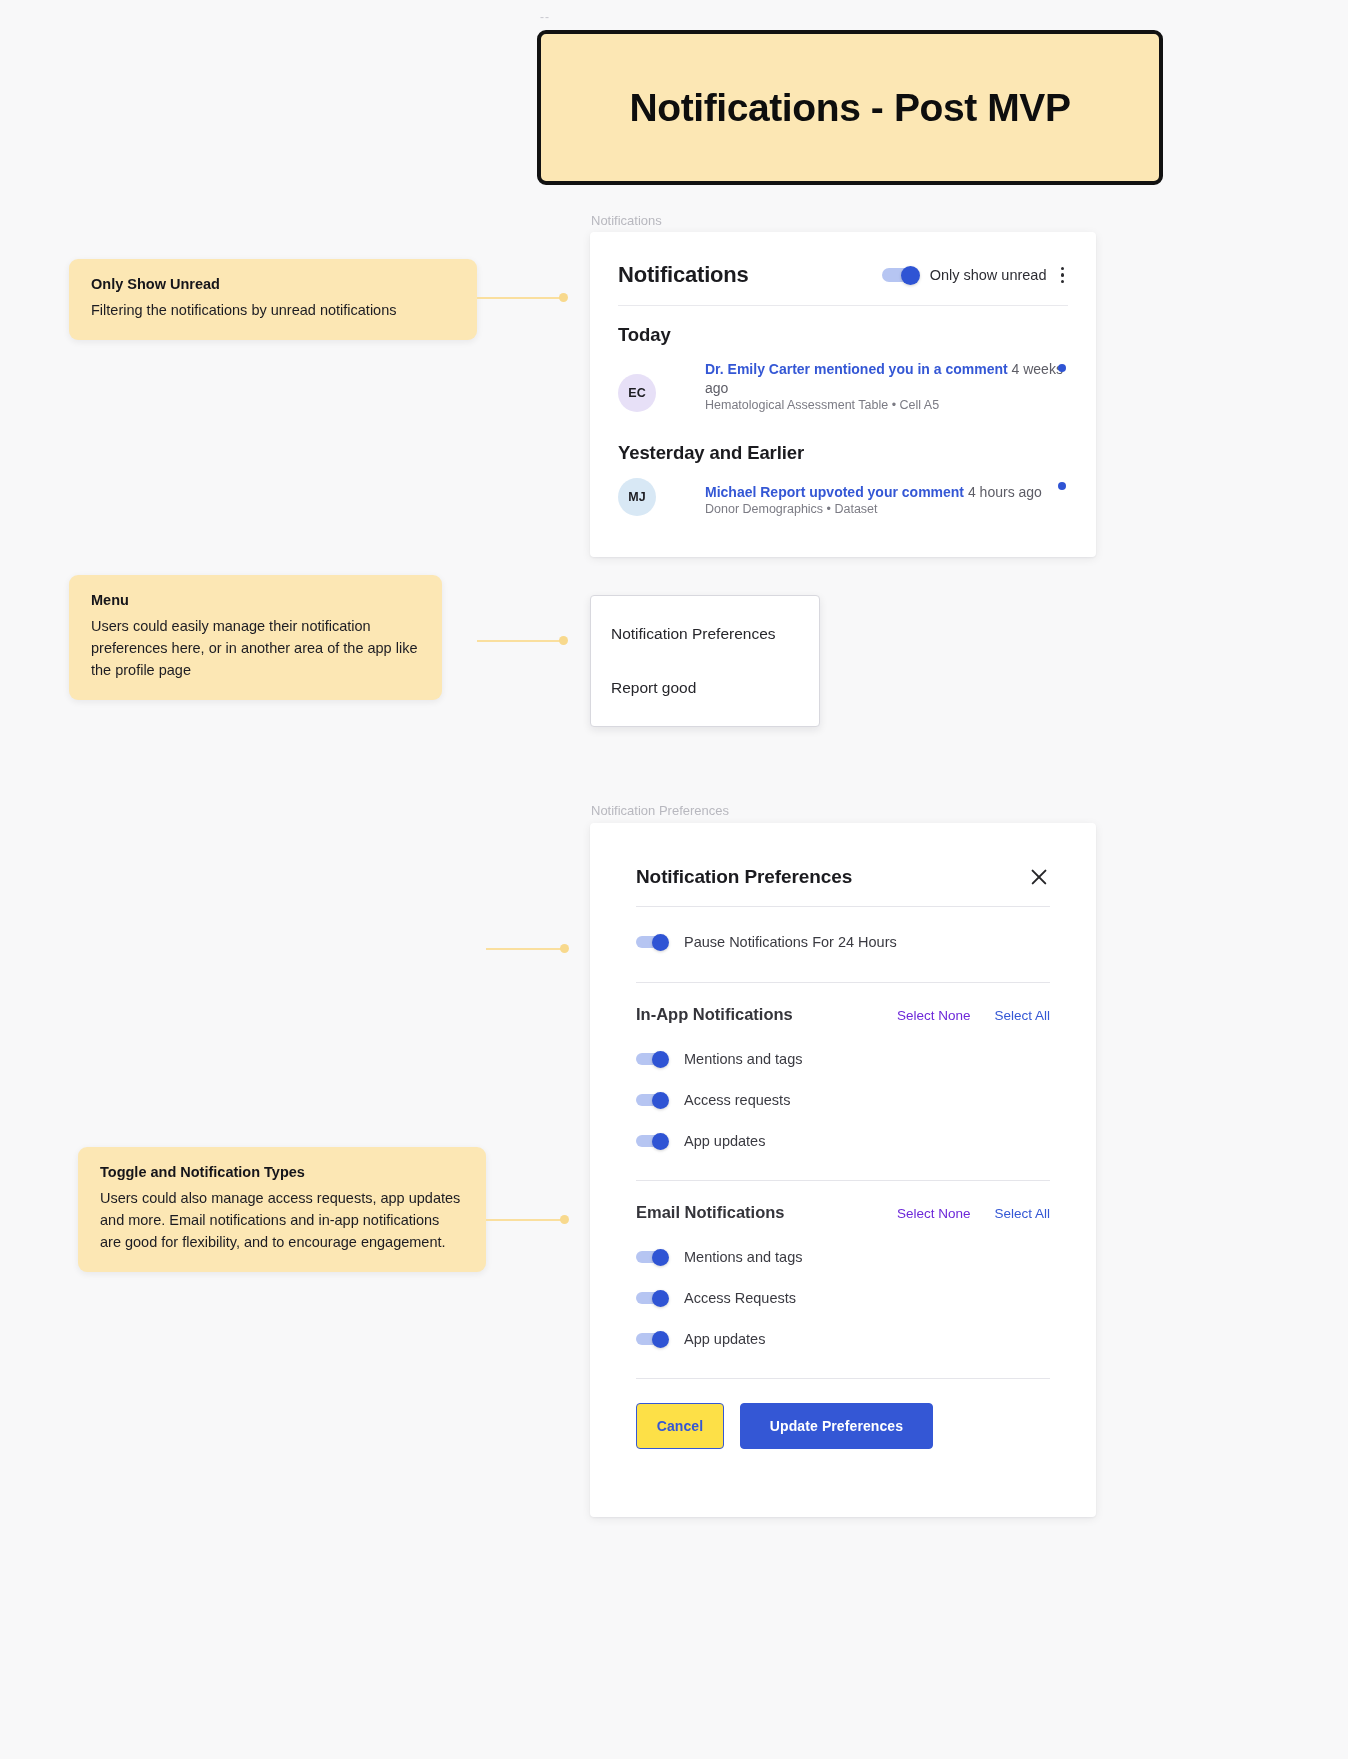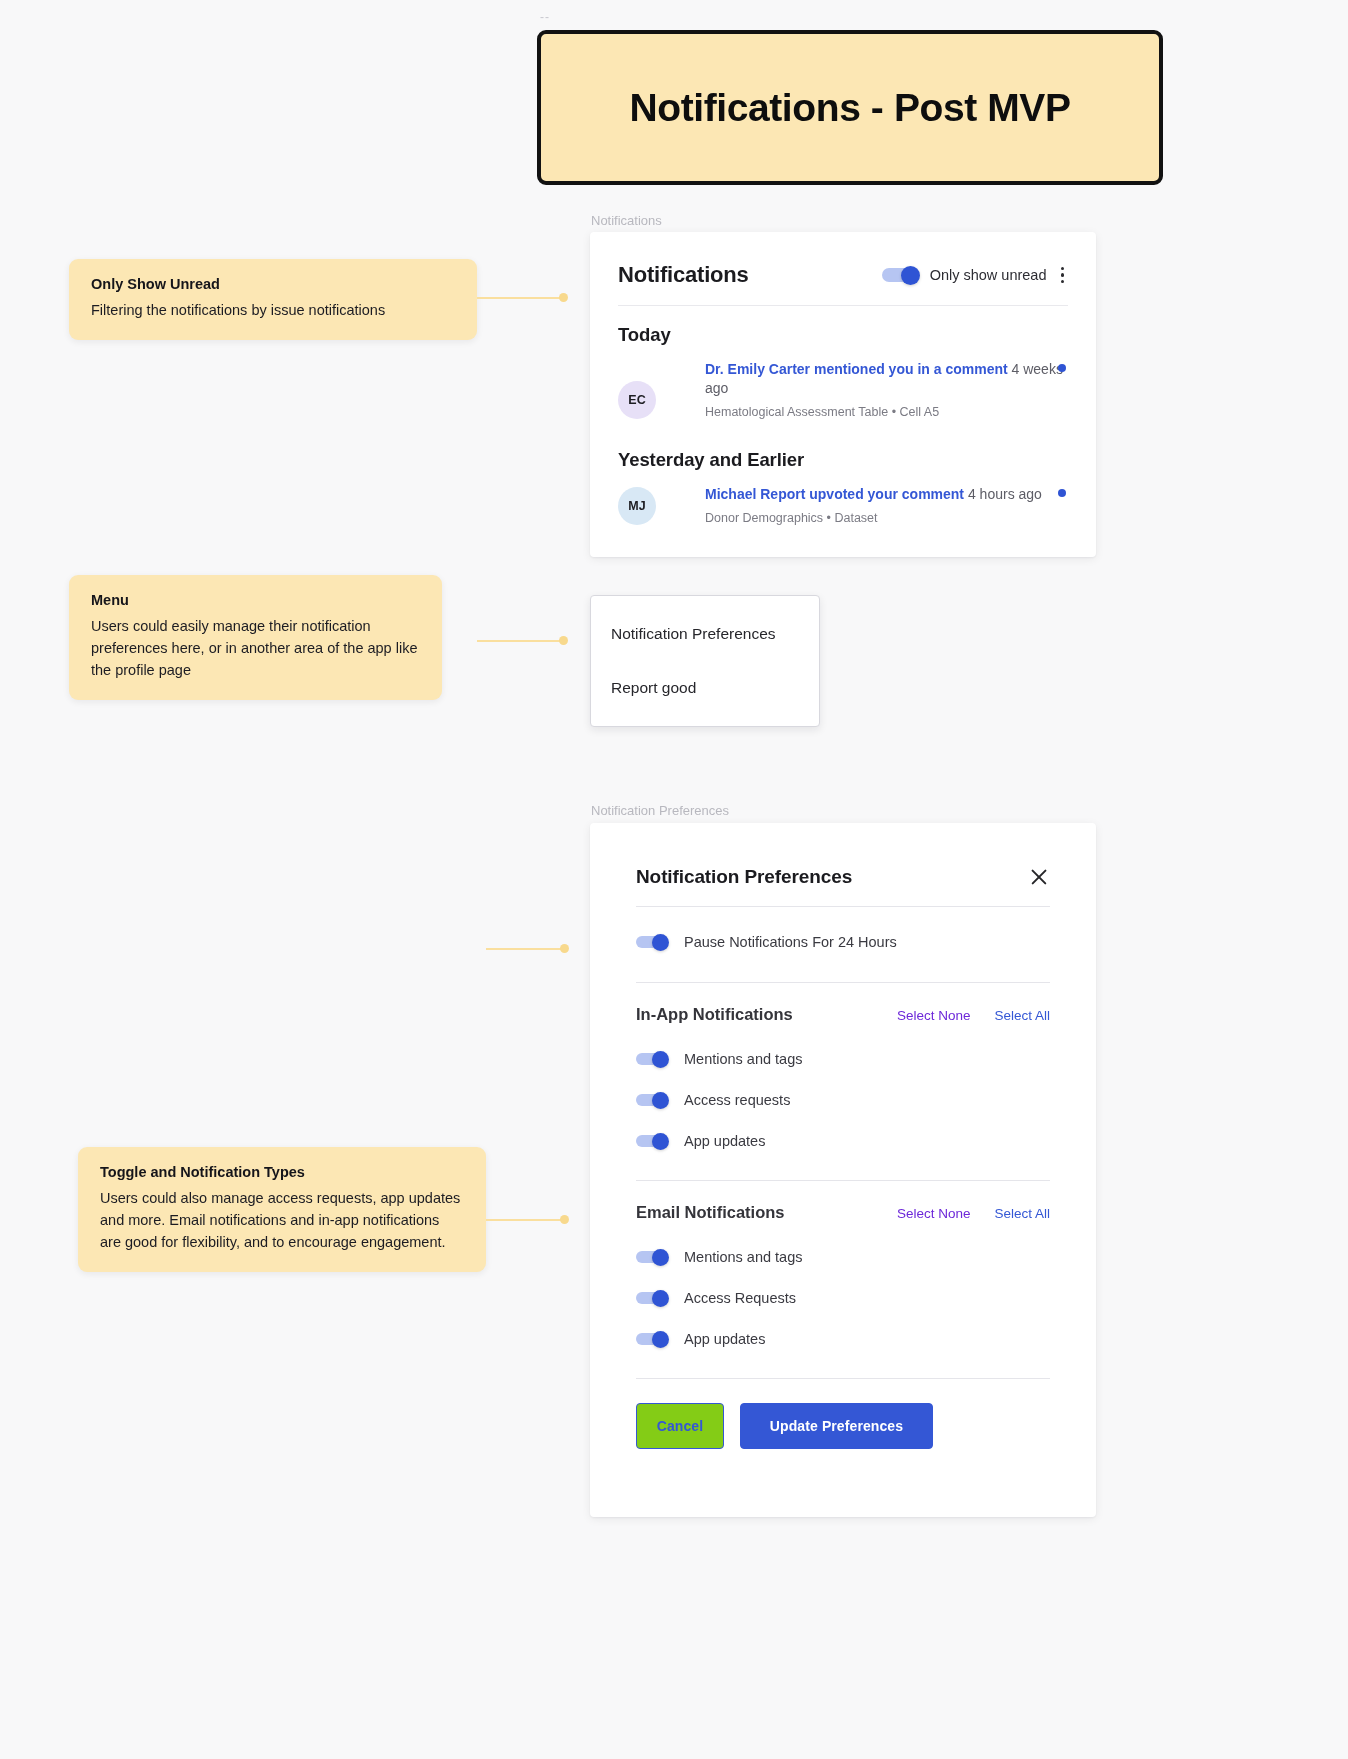--- a/index.html
+++ b/index.html
@@ -78,21 +78,21 @@
     display: flex; align-items: center; justify-content: center;
     font-size: 12.5px; font-weight: 700; color: #1d1d22;
     flex-shrink: 0; margin-top: 2px;
   }
   .avatar.lilac { background: #e7e0f7; }
   .avatar.sky { background: #d8e8f5; }
   .notif-body { margin-left: 14px; padding-top: 2px; }
   .notif-line1 { font-size: 14px; line-height: 1.35; }
   .notif-actor { color: #3457d5; font-weight: 700; }
   .notif-time { color: #5d5d66; font-weight: 400; }
-  .notif-line2 { font-size: 12.5px; color: #7b7b84; margin-top: 7px; }
+  .notif-line2 { font-size: 12.5px; color: #7b7b84; }
   .unread-dot {
     position: absolute; right: 30px; top: 18px;
     width: 8px; height: 8px; border-radius: 50%; background: #2f54d4;
   }
 
   
   .switch { position: relative; width: 38px; height: 18px; flex-shrink: 0; }
   .switch .track {
     position: absolute; left: 0; top: 2px;
     width: 34px; height: 14px; border-radius: 8px; background: #b6c5f2;
@@ -157,21 +157,21 @@
     display: flex; align-items: center; gap: 16px;
     padding: 24px 46px 0 46px;
   }
   .btn {
     font-size: 14px; font-weight: 700; border-radius: 4px;
     display: flex; align-items: center; justify-content: center;
     letter-spacing: 0.1px;
   }
   .btn-cancel {
     width: 88px; height: 46px;
-    background: #84cc16; color: #3457d5; border: 1px solid #3457d5;
+    background: #fde047; color: #3457d5; border: 1px solid #3457d5;
   }
   .btn-primary {
     width: 193px; height: 46px;
     background: #3457d5; color: #ffffff; border: 1px solid #3457d5;
   }
 
   
   .callout {
     position: absolute;
     background: #fce7b4;
@@ -330,21 +330,21 @@
     <div class="pm-rule" style="margin-top:19px;"></div>
 
     <div class="pm-actions">
       <div class="btn btn-cancel">Cancel</div>
       <div class="btn btn-primary">Update Preferences</div>
     </div>
   </div>
 
   <div class="callout" style="left:69px; top:259px; width:408px;">
     <div class="c-title">Only Show Unread</div>
-    <div class="c-body">Filtering the notifications by issue notifications</div>
+    <div class="c-body">Filtering the notifications by unread notifications</div>
   </div>
   <div class="conn" style="left:477px; top:297px; width:85px;"></div>
   <div class="conn-dot" style="left:559px; top:293px;"></div>
 
   <div class="callout" style="left:69px; top:575px; width:373px;">
     <div class="c-title">Menu</div>
     <div class="c-body">Users could easily manage their notification preferences here, or in another area of the app like the profile page</div>
   </div>
   <div class="conn" style="left:477px; top:640px; width:85px;"></div>
   <div class="conn-dot" style="left:559px; top:636px;"></div>

